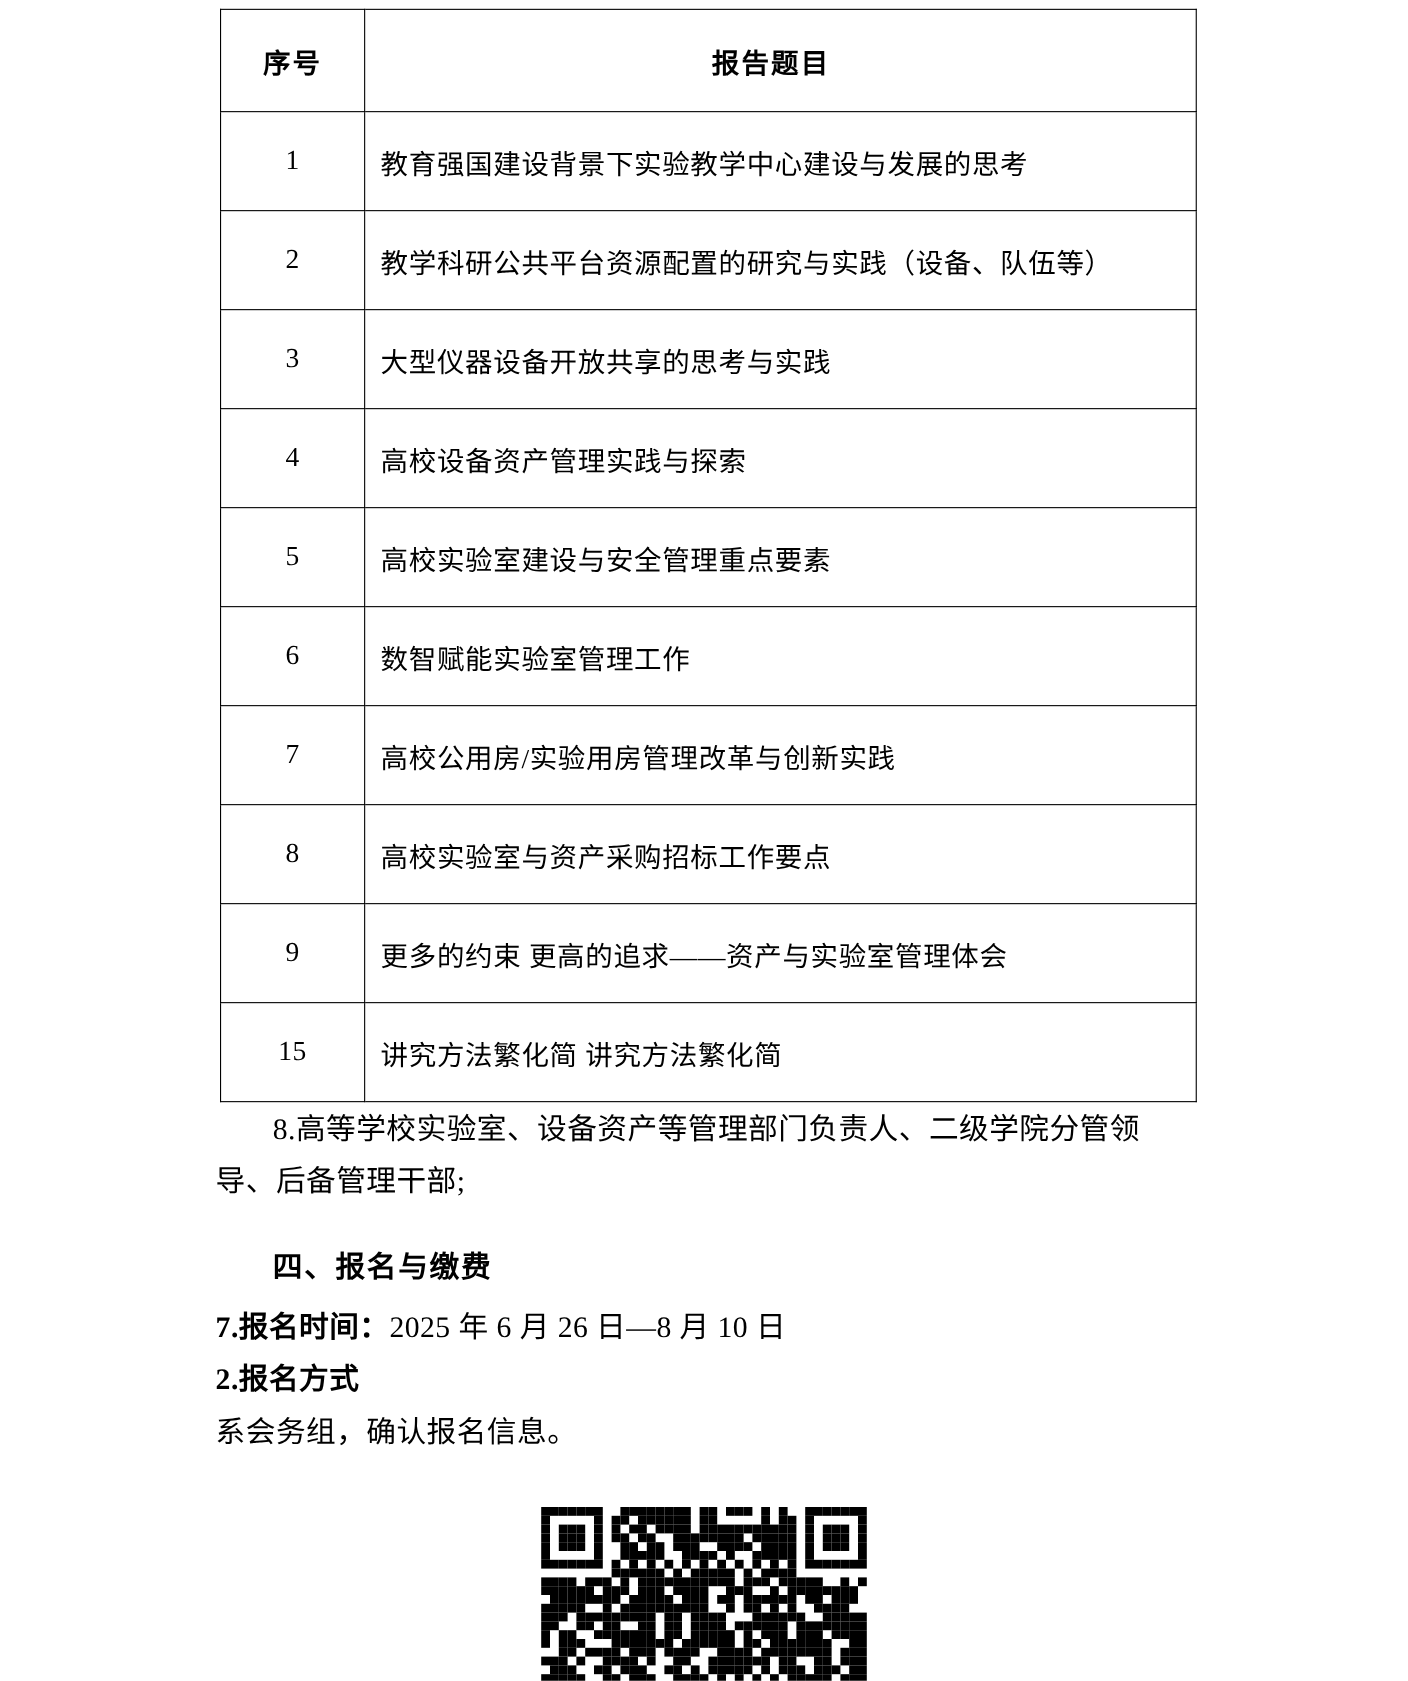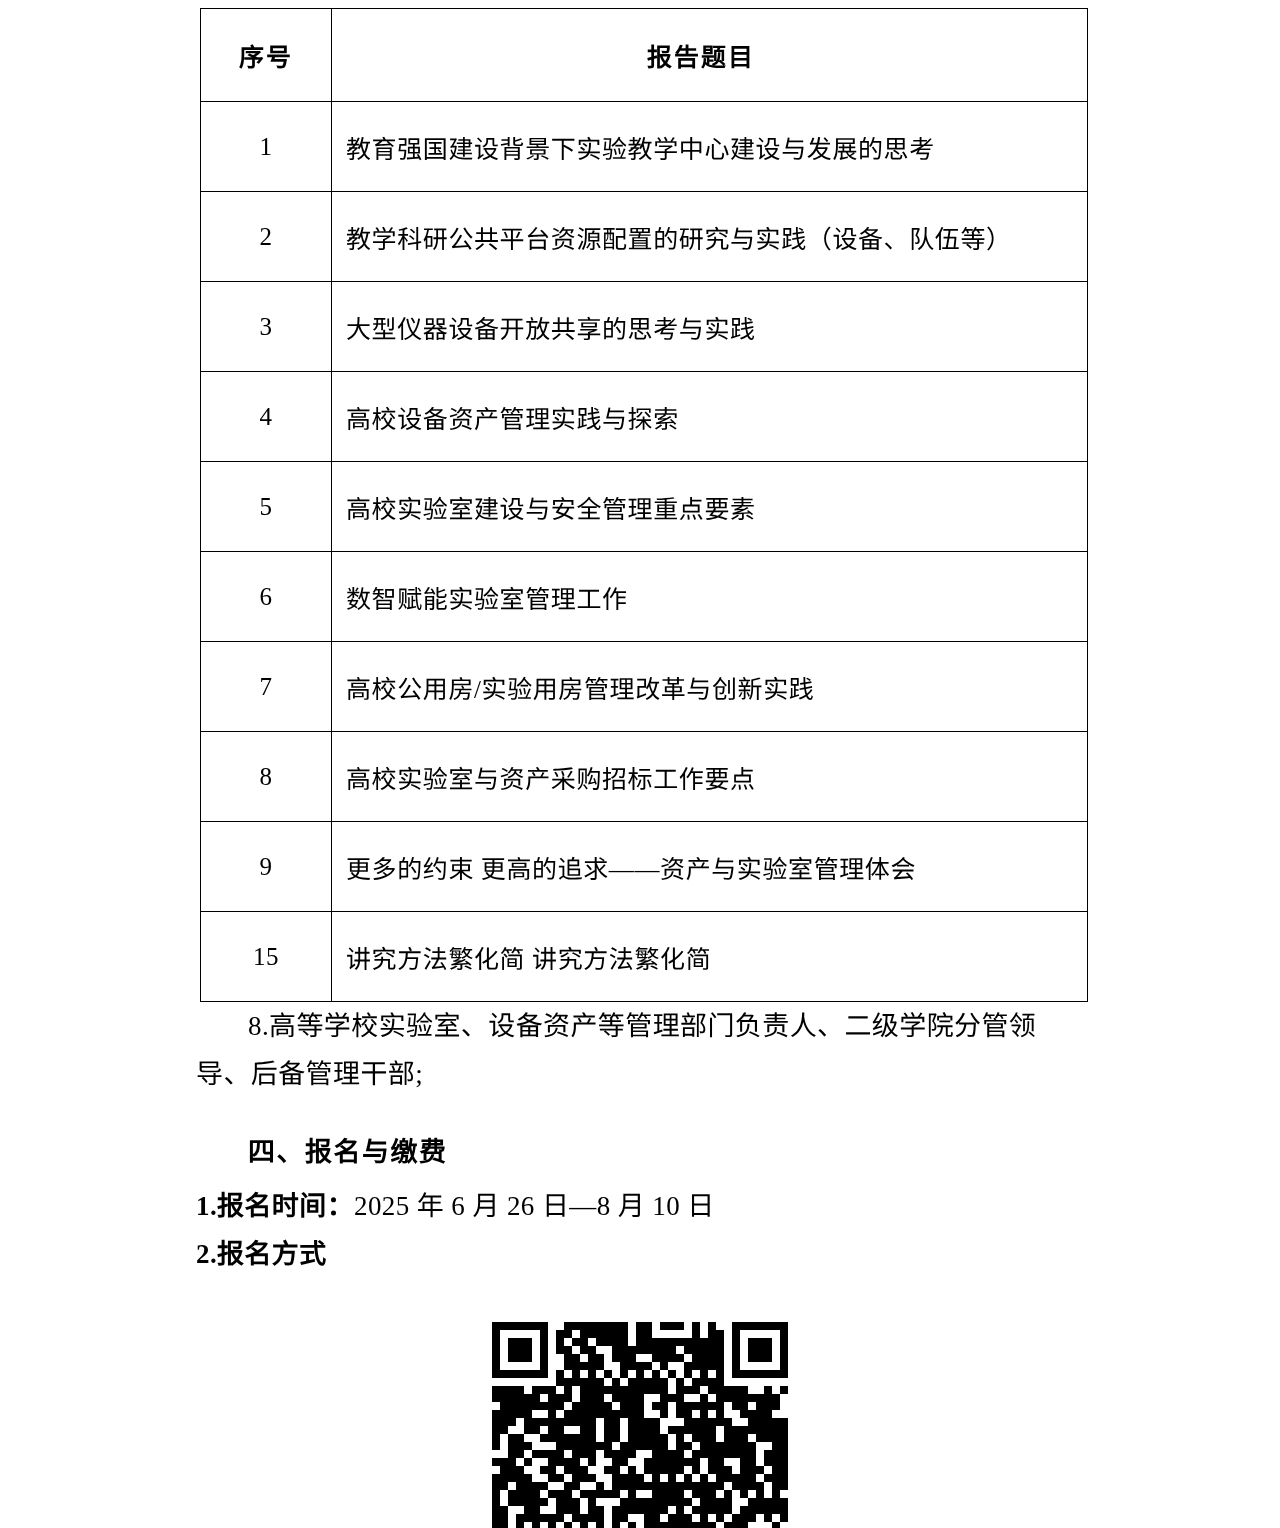--- a/index.html
+++ b/index.html
@@ -178,25 +178,26 @@
 
   <div class="content">
 
 
     <p class="para">8.高等学校实验室、设备资产等管理部门负责人、二级学院分管领</p>
     <p class="para noindent">导、后备管理干部;</p>
 
     <h3 class="section">四、报名与缴费</h3>
 
     <p class="bold-lead">
-      <span>1.报名时间：</span><span class="normal">2025 年 6 月 26 日—8 月 10 日</span>
+      <span>7.报名时间：</span><span class="normal">2025 年 6 月 26 日—8 月 10 日</span>
     </p>
 
     <p class="bold-lead">2.报名方式</p>
 
+    <p class="para noindent">系会务组，确认报名信息。</p>
   </div>
 
   <div class="qr-area">
     <div class="qr" id="qr" style="grid-template-columns: repeat(37, 1fr); grid-template-rows: repeat(37, 1fr);">
         <i class="on"></i>
         <i class="on"></i>
         <i class="on"></i>
         <i class="on"></i>
         <i class="on"></i>
         <i class="on"></i>

